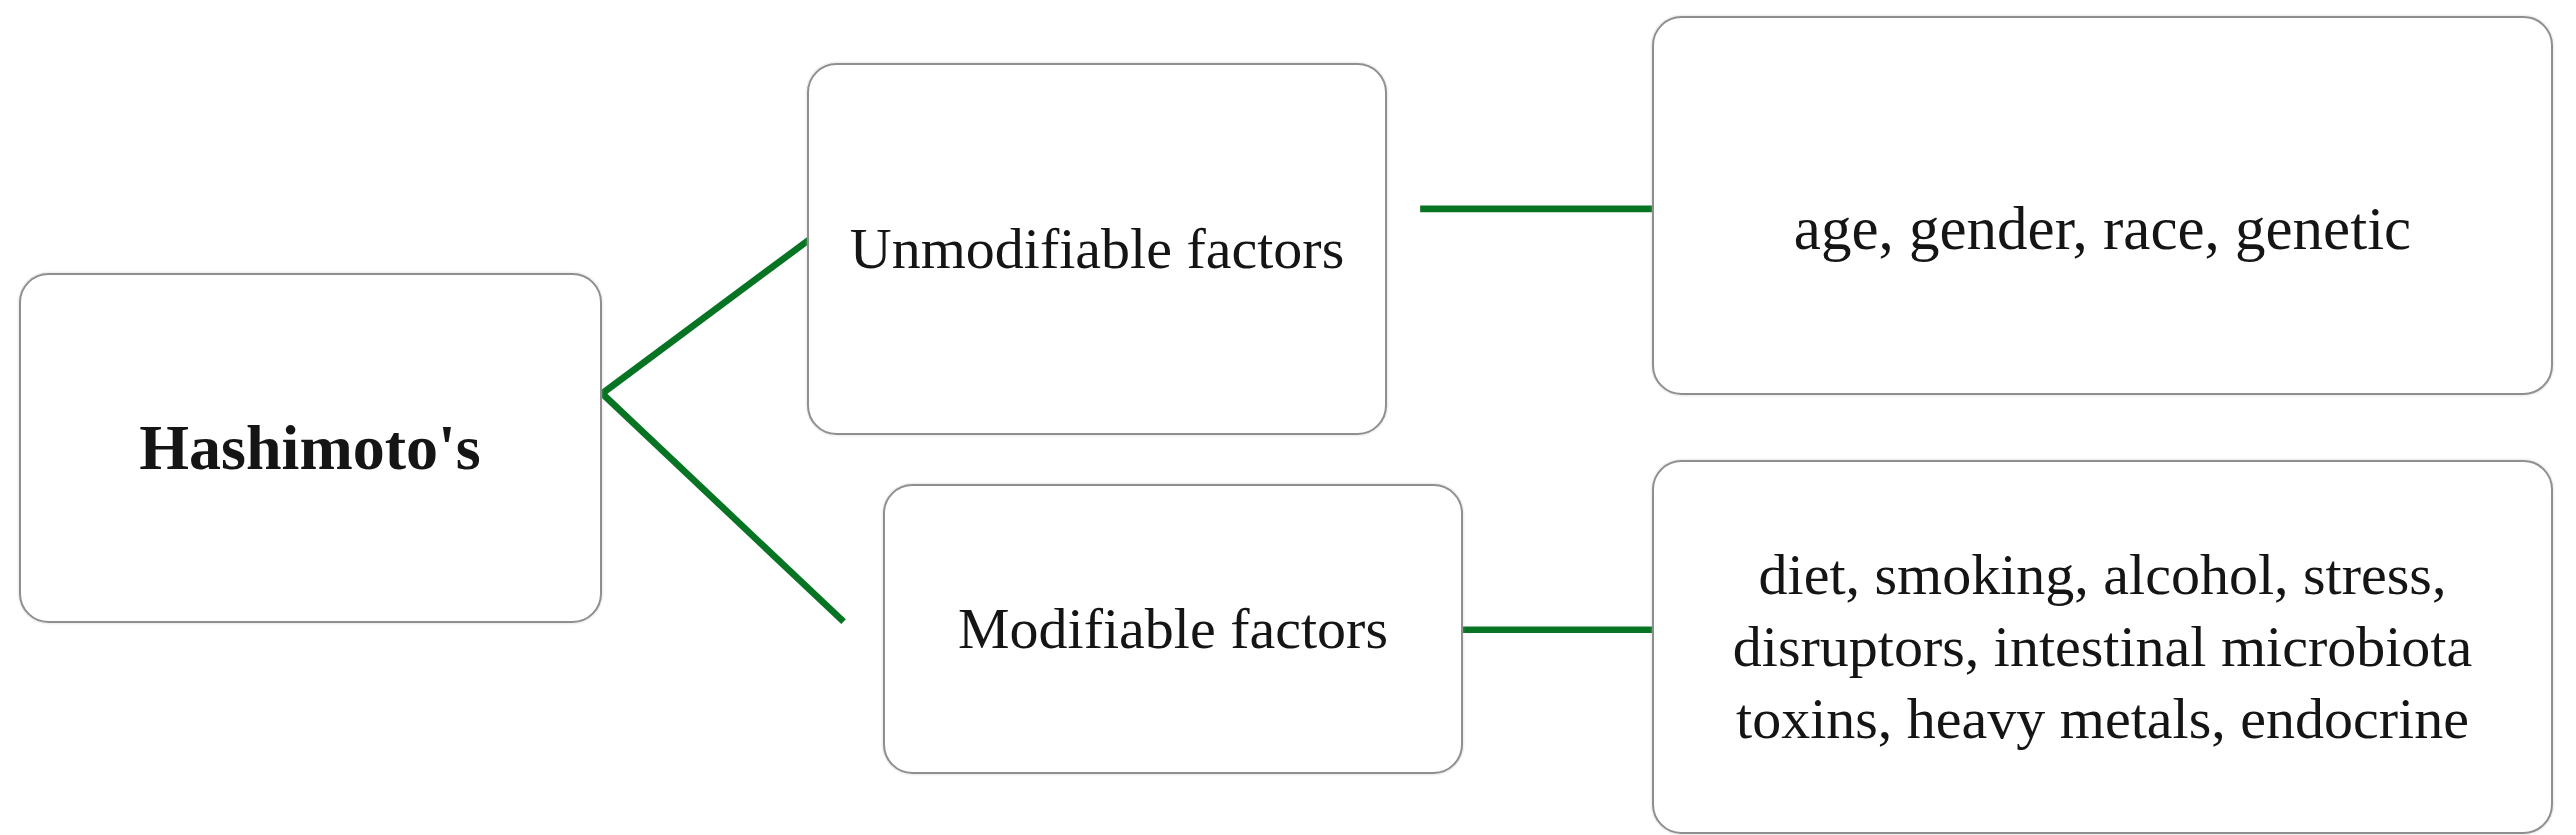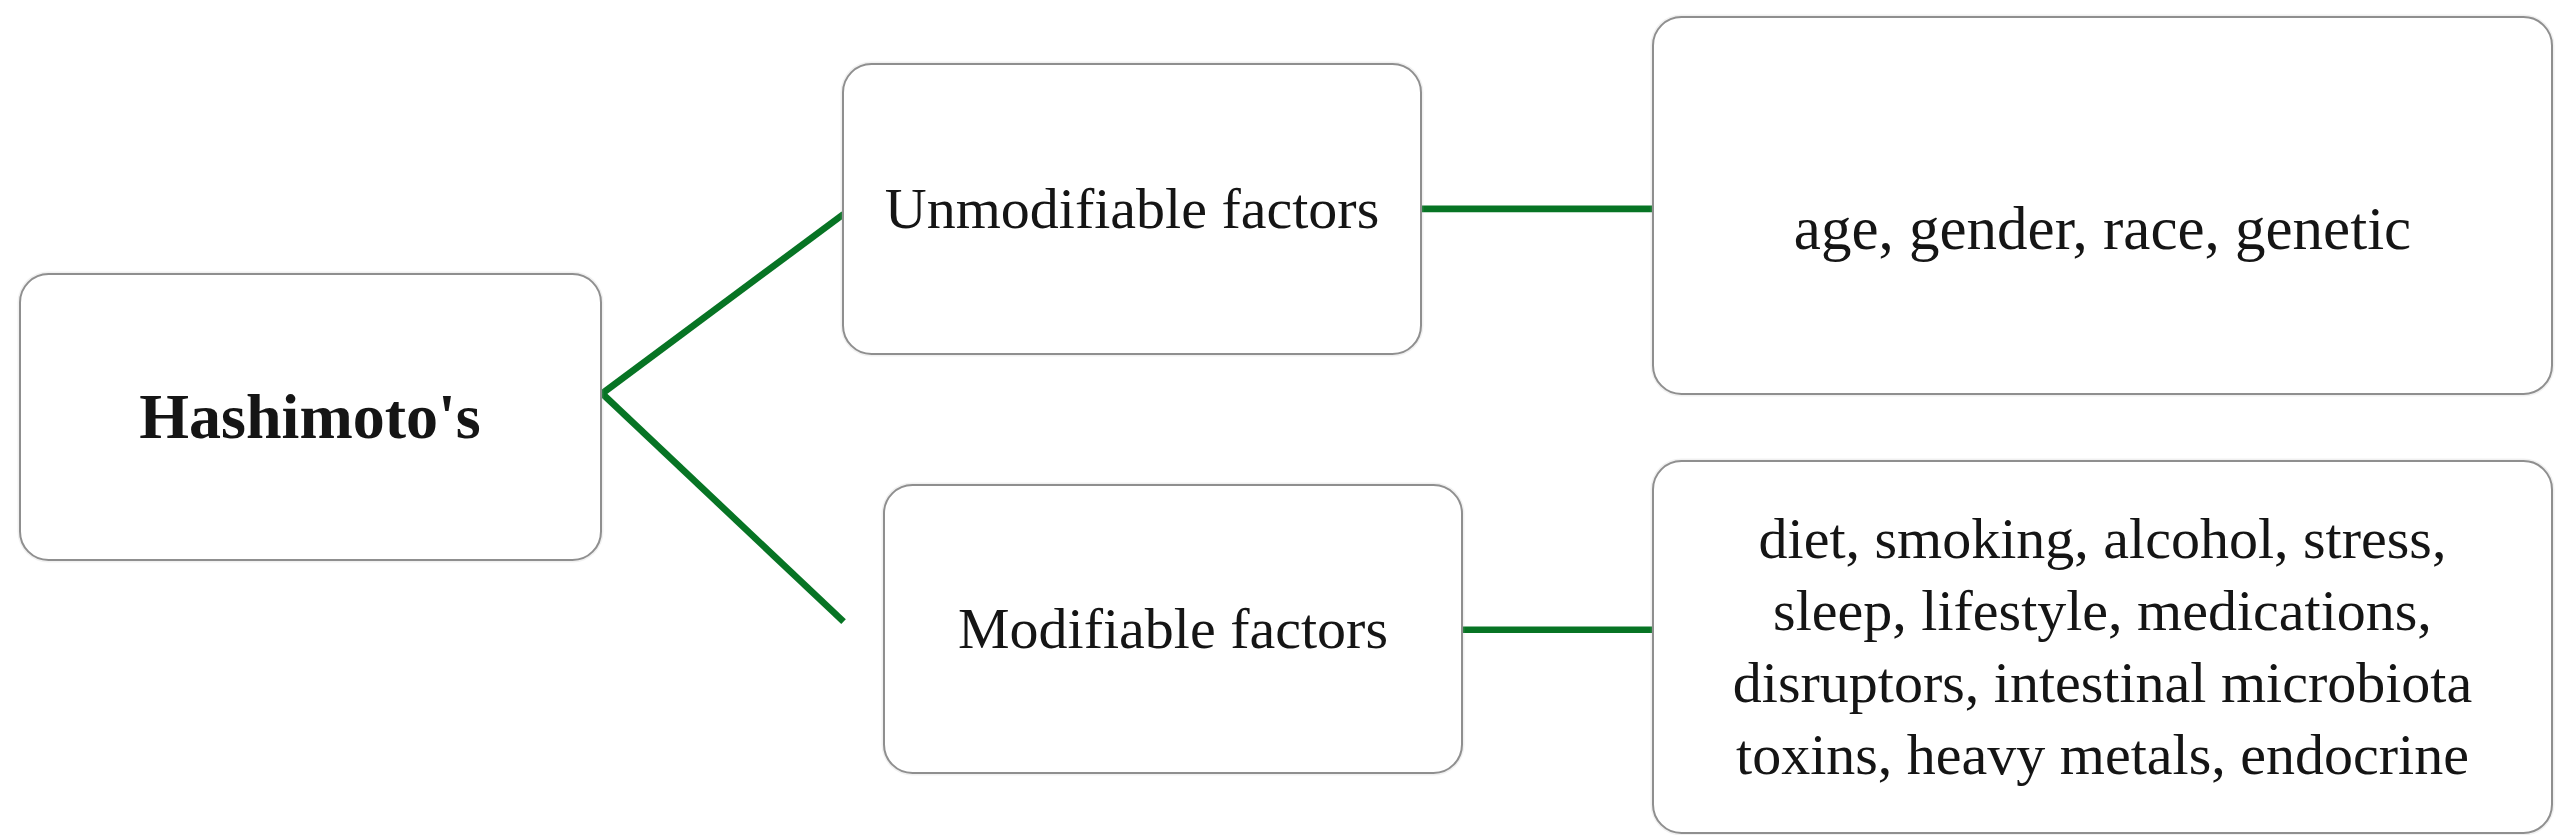--- a/index.html
+++ b/index.html
@@ -25,23 +25,23 @@
     border: 2.2px solid var(--border, #8f8f8f);
     border-radius: 29.5px;
     display: flex;
     flex-direction: column;
     align-items: center;
     justify-content: center;
     text-align: center;
     box-shadow: 0 0 0 1.5px rgba(175,175,175,0.18);
   }
   .ln { white-space: nowrap; }
-  .box-root   { left: 18.5px;   top: 273px; width: 583px;  height: 288px; }
+  .box-root   { left: 18.5px;   top: 273px; width: 583px;  height: 350px; }
   .box-root .ln   { font-size: 64px; line-height: 1.13; font-weight: bold; }
-  .box-branch-top    { left: 842px; top: 63px;  width: 580px;  height: 292px; }
+  .box-branch-top    { left: 807px; top: 63px;  width: 580px;  height: 372px; }
   .box-branch-bottom { left: 842px; top: 484px; width: 580px;  height: 290px; margin-left: 41px; }
   .box-branch-top .ln, .box-branch-bottom .ln { font-size: 58px; line-height: 1.1; }
   .box-detail-top    { left: 1652px; top: 16.2px;  width: 901px; height: 379px; }
   .box-detail-bottom { left: 1652px; top: 441px; width: 901px; height: 374px; margin-top: 19px; }
   .box-detail-top .ln    { font-size: 61px; line-height: 1.2; margin-top: 45px; }
   .box-detail-bottom .ln { font-size: 58px; line-height: 1.24; }
 </style>
 </head>
 <body>
 
@@ -65,19 +65,18 @@
   <div class="box box-branch-bottom">
     <div class="ln">Modifiable factors</div>
   </div>
 
   <div class="box box-detail-top">
     <div class="ln">age, gender, race, genetic</div>
   </div>
 
   <div class="box box-detail-bottom">
     <div class="ln">diet, smoking, alcohol, stress,</div>
-    <div class="ln">sleep, lifestyle, medications,</div>
     <div class="ln">disruptors, intestinal microbiota</div>
     <div class="ln">toxins, heavy metals, endocrine</div>
   </div>
 
 </div>
 
 
 </body></html>

